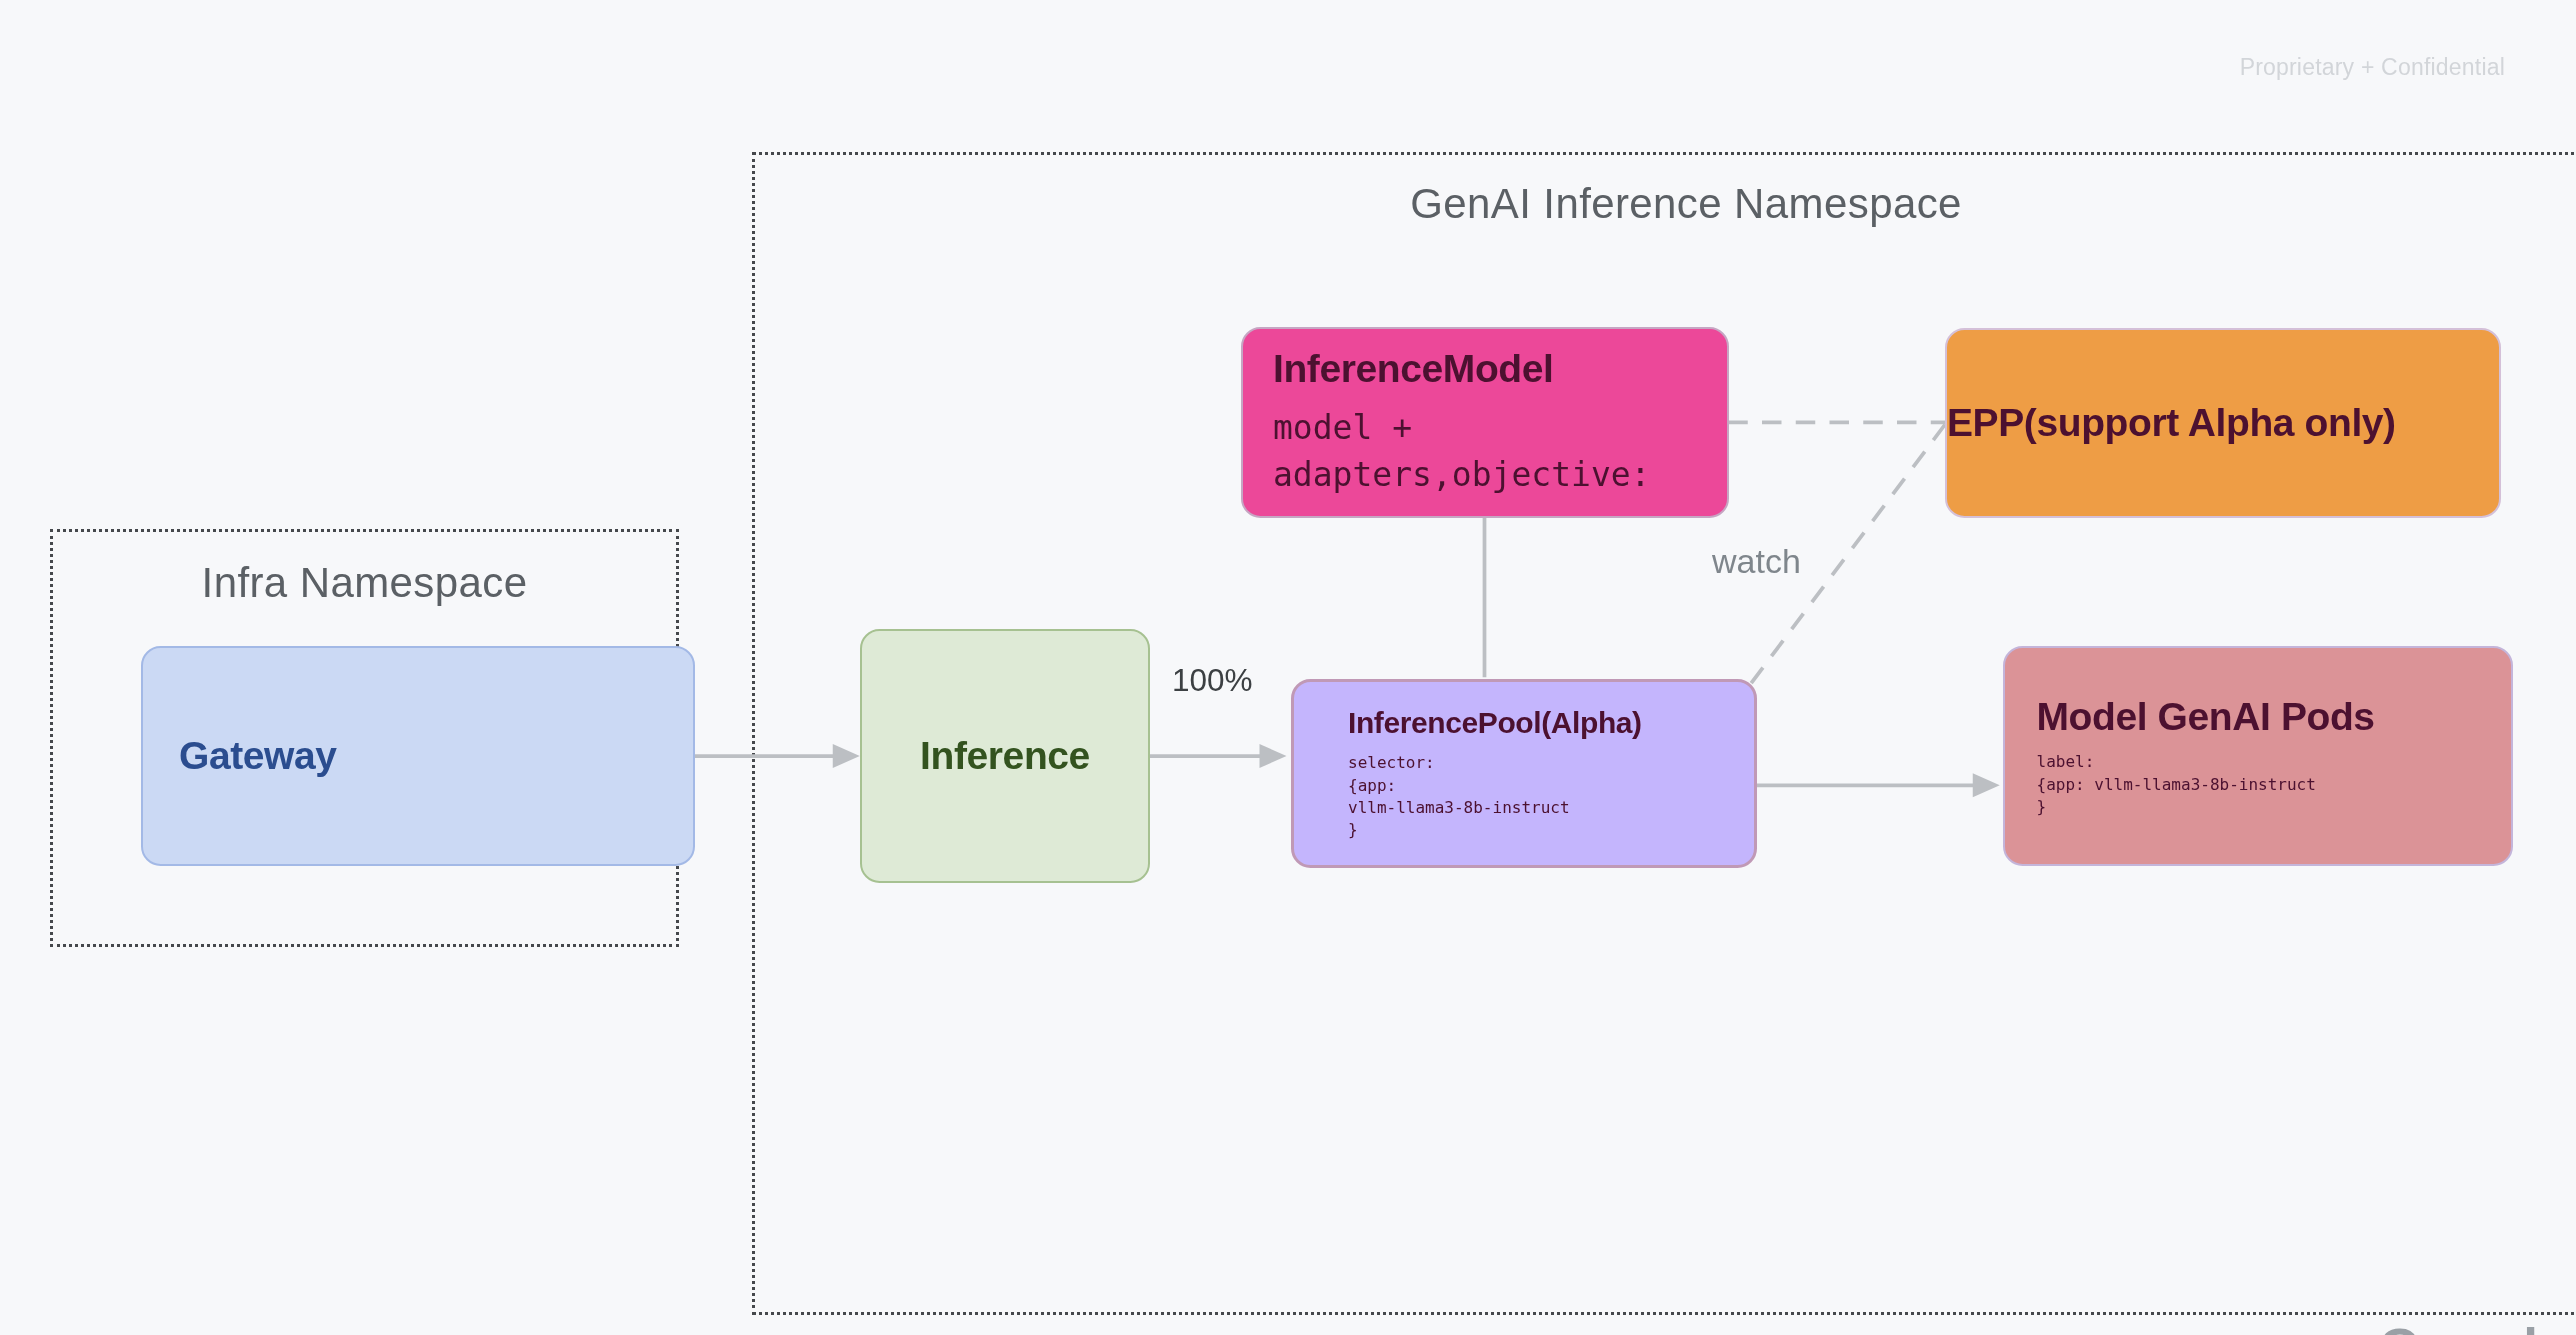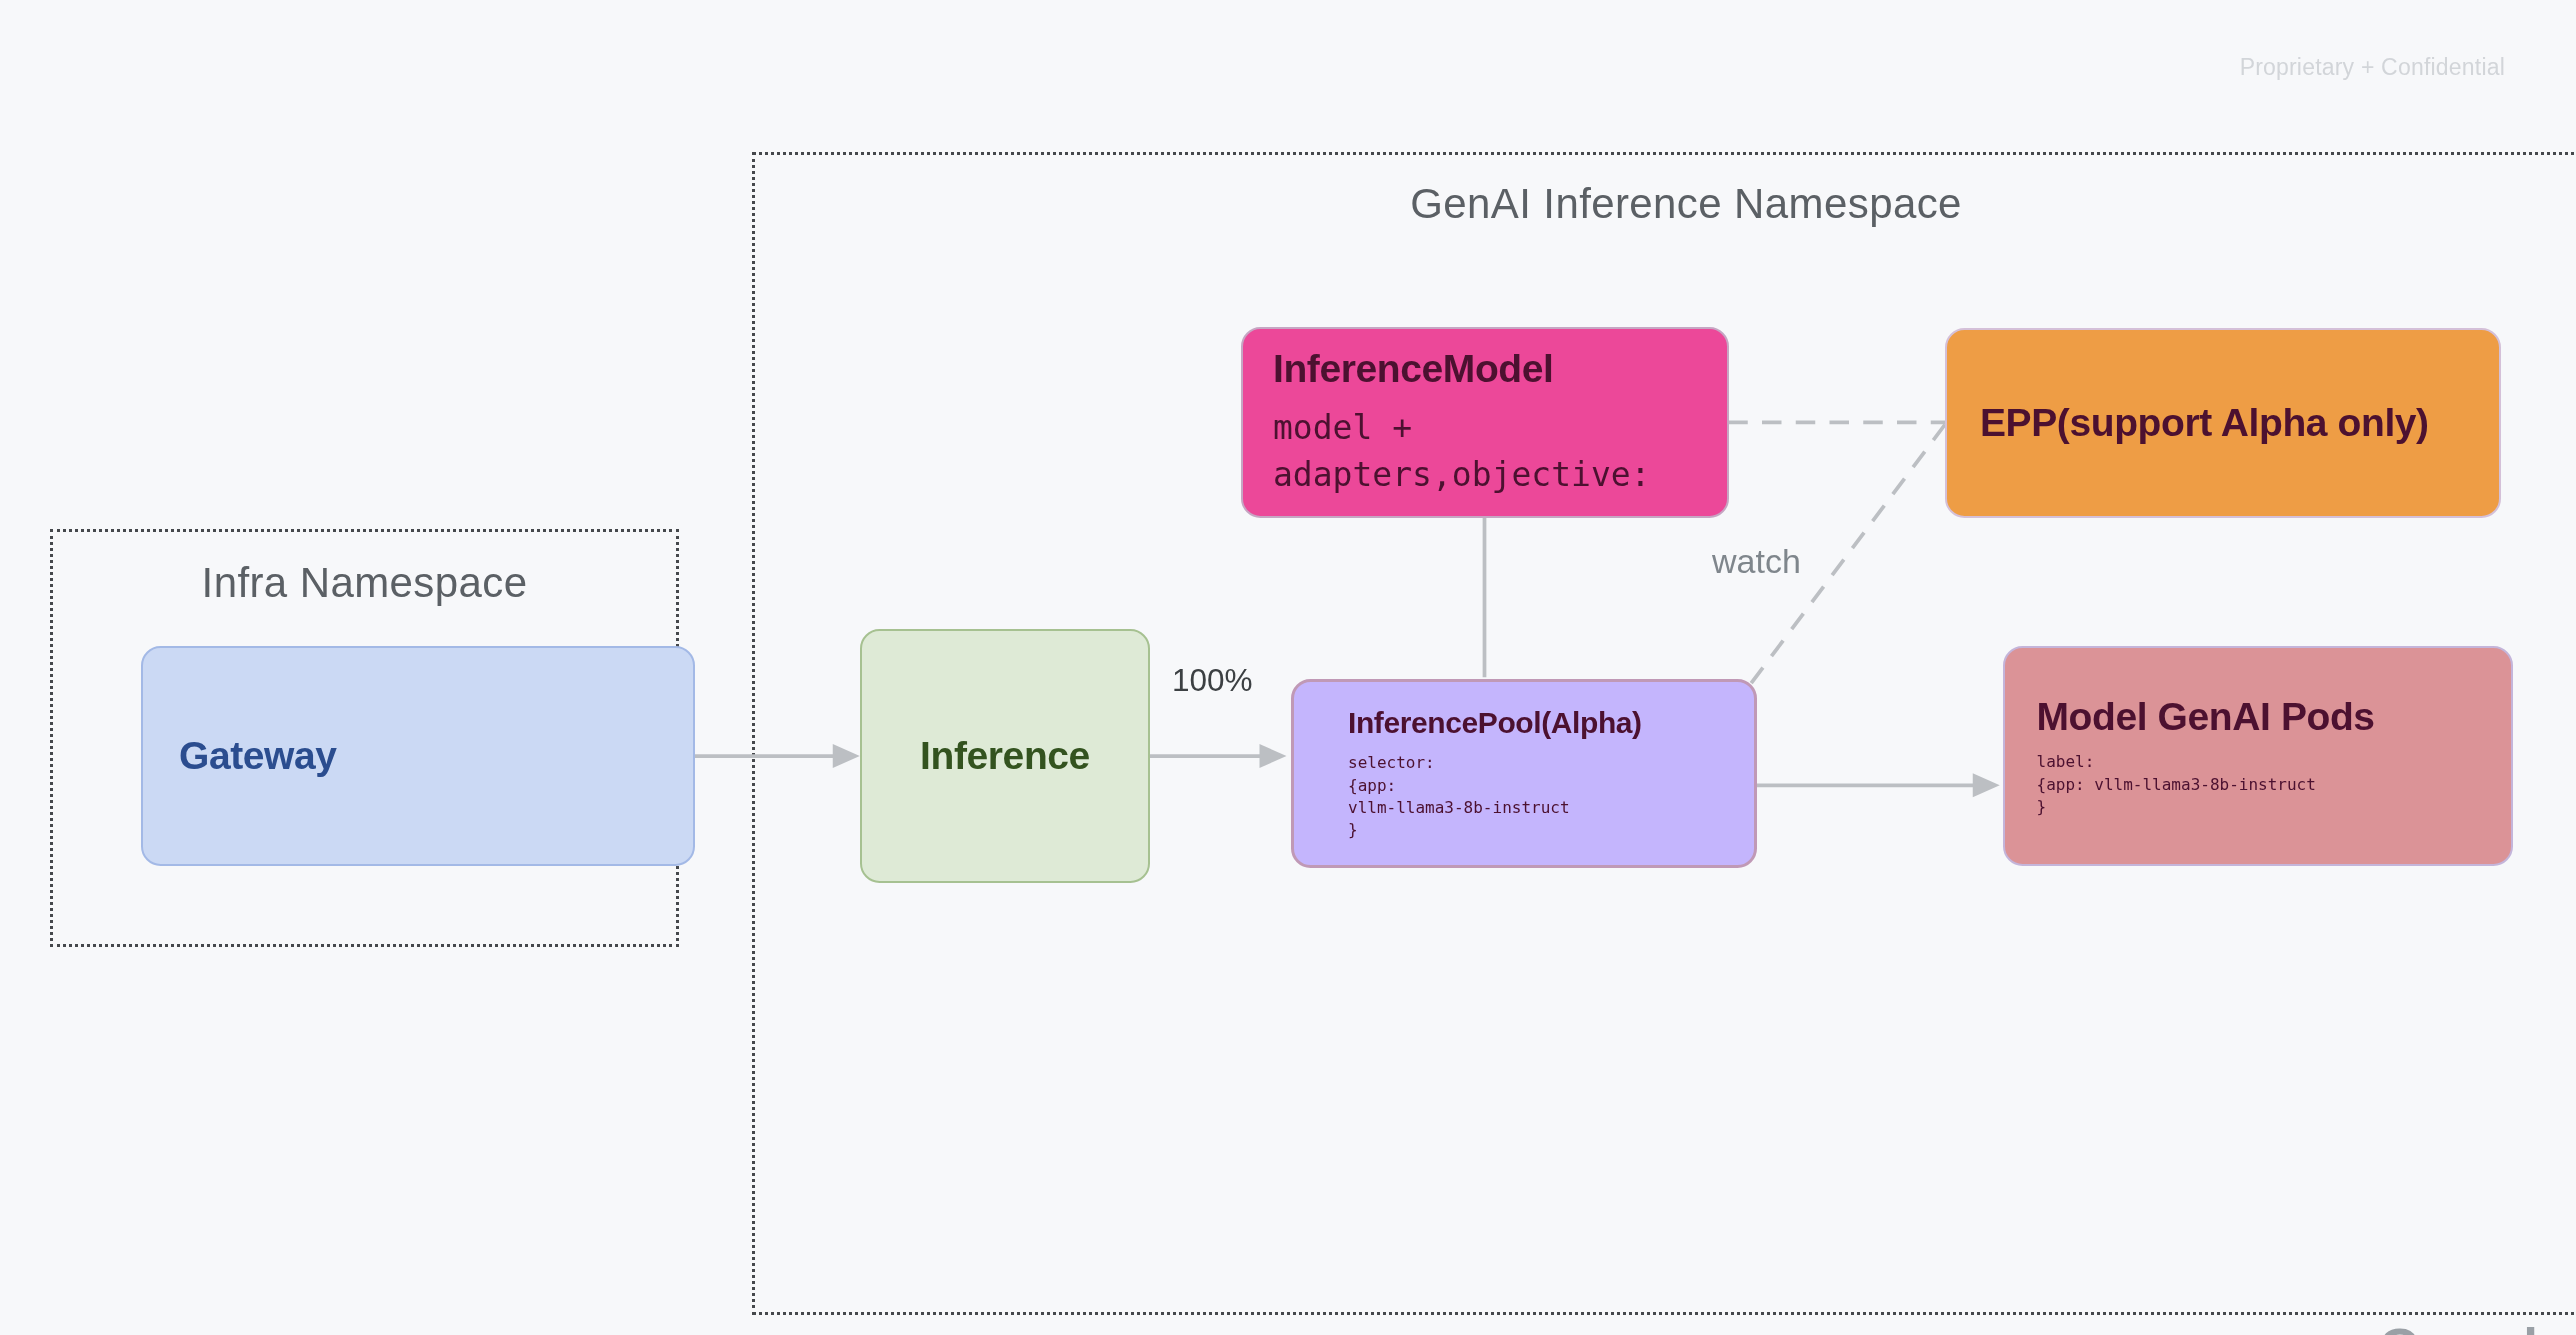--- a/index.html
+++ b/index.html
@@ -49,21 +49,21 @@
     background: #deead6; border: 2.3px solid #a6c191; align-items: center;
   }
   .httproute .node-title { color: #33531f; }
 
   .inference-model {
     left: 1241px; top: 327px; width: 488px; height: 191px;
     background: #ec4899; border: 2.3px solid #c6a6c3; padding-left: 30px;
   }
   .epp {
     left: 1945px; top: 328px; width: 556px; height: 190px;
-    background: #ee9d45; border: 2.3px solid #d4c0d8; padding-left: 33px;
+    background: #ee9d45; border: 2.3px solid #d4c0d8; 
   }
   .inference-pool {
     left: 1291px; top: 679px; width: 466px; height: 189px;
     background: #c4b5fd; border: 3px solid #c099b6; padding-left: 54px;
   }
   .model-server-pods {
     left: 2003px; top: 646px; width: 510px; height: 220px;
     background: #db9397; border: 2.3px solid #c4b5da; padding-left: 31.5px;
   }
 

